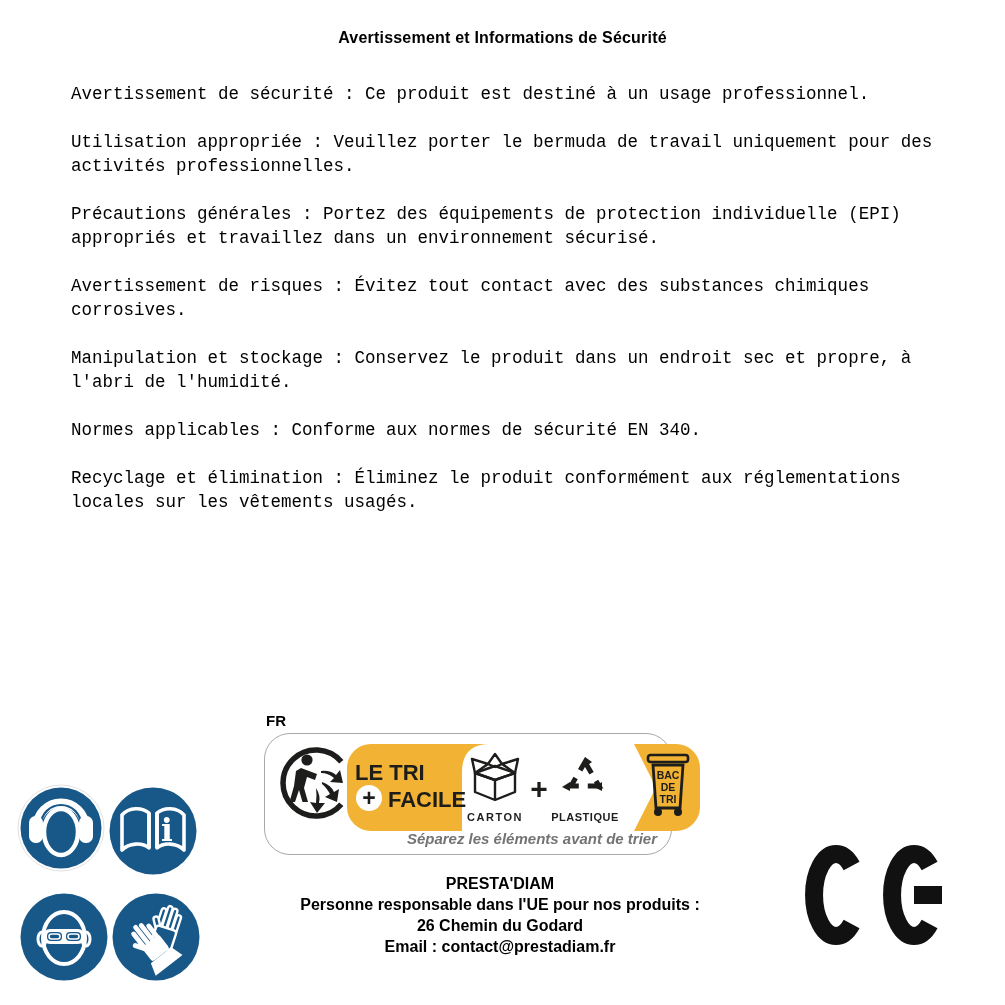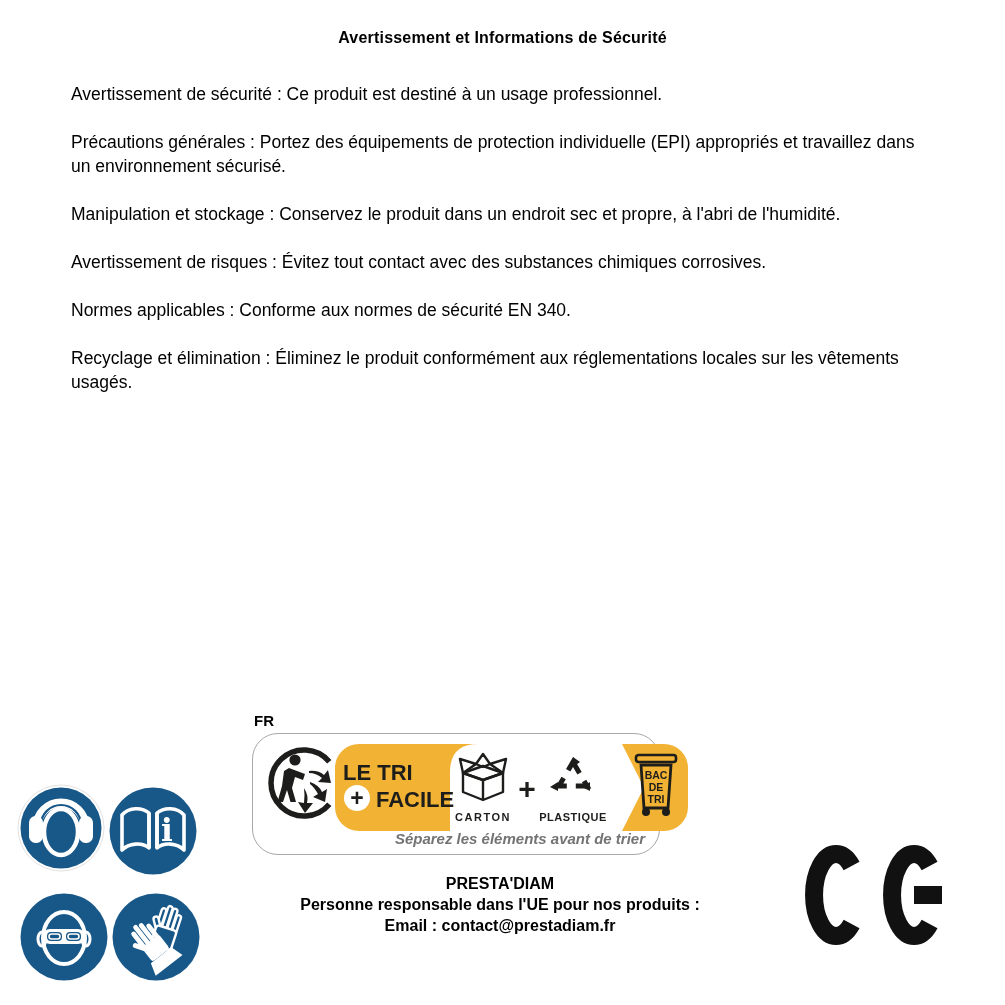--- a/index.html
+++ b/index.html
@@ -4,25 +4,25 @@
 <style>
   * { margin:0; padding:0; box-sizing:border-box; }
   html,body { background:#fff; }
   body { font-family:"Liberation Sans", sans-serif; color:#000; }
   .canvas { position:relative; width:1005px; height:1005px; background:#fff; overflow:hidden; }
 
   .doc-title { position:absolute; top:29px; left:0; right:0; text-align:center;
                font-size:16px; font-weight:bold; letter-spacing:.2px; }
 
   .body-text { position:absolute; left:71px; top:82px; width:865px;
-               font-size:17.5px; line-height:24px; }
+               font-size:17.5px; line-height:24px;font-family:Liberation Mono, monospace; }
   .body-text p { margin:0 0 24px 0; }
 
   
-  .triman-wrap { position:absolute; left:252px; top:710px; width:456px; height:148px; }
+  .triman-wrap { position:absolute; left:264px; top:710px; width:456px; height:148px; }
   .fr-label { position:absolute; left:2px; top:2px; font-size:15px; font-weight:bold; }
   .triman-box { position:absolute; left:0px; top:23px; width:408px; height:122px;
                 background:#fff; border:1.5px solid #a8a8a8; border-radius:26px; }
   .triman-logo { position:absolute; left:12px; top:10px; }
   .tri-band { position:absolute; left:82px; top:10px; }
   .tagline { position:absolute; right:14px; top:96px; font-size:15px; font-style:italic;
              font-weight:bold; color:#737373; }
 
   
   .picto { position:absolute; }
@@ -36,23 +36,24 @@
 </style>
 </head>
 <body>
 
 <div class="canvas">
 
   <div class="doc-title">Avertissement et Informations de Sécurité</div>
 
   <div class="body-text">
     <p>Avertissement de sécurité : Ce produit est destiné à un usage professionnel.</p>
+    <p>Utilisation appropriée : Veuillez porter le bermuda de travail uniquement pour des activités professionnelles.</p>
     <p>Précautions générales : Portez des équipements de protection individuelle (EPI) appropriés et travaillez dans un environnement sécurisé.</p>
+    <p>Avertissement de risques : Évitez tout contact avec des substances chimiques corrosives.</p>
     <p>Manipulation et stockage : Conservez le produit dans un endroit sec et propre, à l'abri de l'humidité.</p>
-    <p>Avertissement de risques : Évitez tout contact avec des substances chimiques corrosives.</p>
     <p>Normes applicables : Conforme aux normes de sécurité EN 340.</p>
     <p>Recyclage et élimination : Éliminez le produit conformément aux réglementations locales sur les vêtements usagés.</p>
   </div>
 
   <div class="triman-wrap">
     <div class="fr-label">FR</div>
     <div class="triman-box">
 
       <svg class="triman-logo" width="78" height="78" viewBox="0 0 78 78">
         <path d="M64.3,17.8 A33,33 0 1 0 64.3,60.2" fill="none" stroke="#1d1d1b" stroke-width="5.5"></path>
@@ -160,20 +161,21 @@
       <rect x="6.8" y="-13" width="4.8" height="19" rx="2.4"></rect>
       <rect x="-17" y="-4" width="5.2" height="14" rx="2.6" transform="rotate(-34 -17 -4)"></rect>
       <rect x="-10" y="2" width="22" height="18" rx="3"></rect>
       <path d="M-12,20 L14,20 L18,33 L-16,33 Z"></path>
     </g>
   </svg>
 
   <div class="resp-block">
     <div>PRESTA'DIAM</div>
     <div>Personne responsable dans l'UE pour nos produits :</div>
+    <div>26 Chemin du Godard</div>
     <div>Email : contact@prestadiam.fr</div>
   </div>
 
   <svg class="ce-mark" width="160" height="120" viewBox="0 0 160 120" aria-label="CE">
     <path d="M56.6,31 A22,41 0 1 0 56.6,89" fill="none" stroke="#111" stroke-width="18"></path>
     <path d="M134.6,31 A22,41 0 1 0 134.6,89" fill="none" stroke="#111" stroke-width="18"></path>
     <rect x="119" y="51" width="28" height="18" fill="#111"></rect>
   </svg>
 
 </div>

